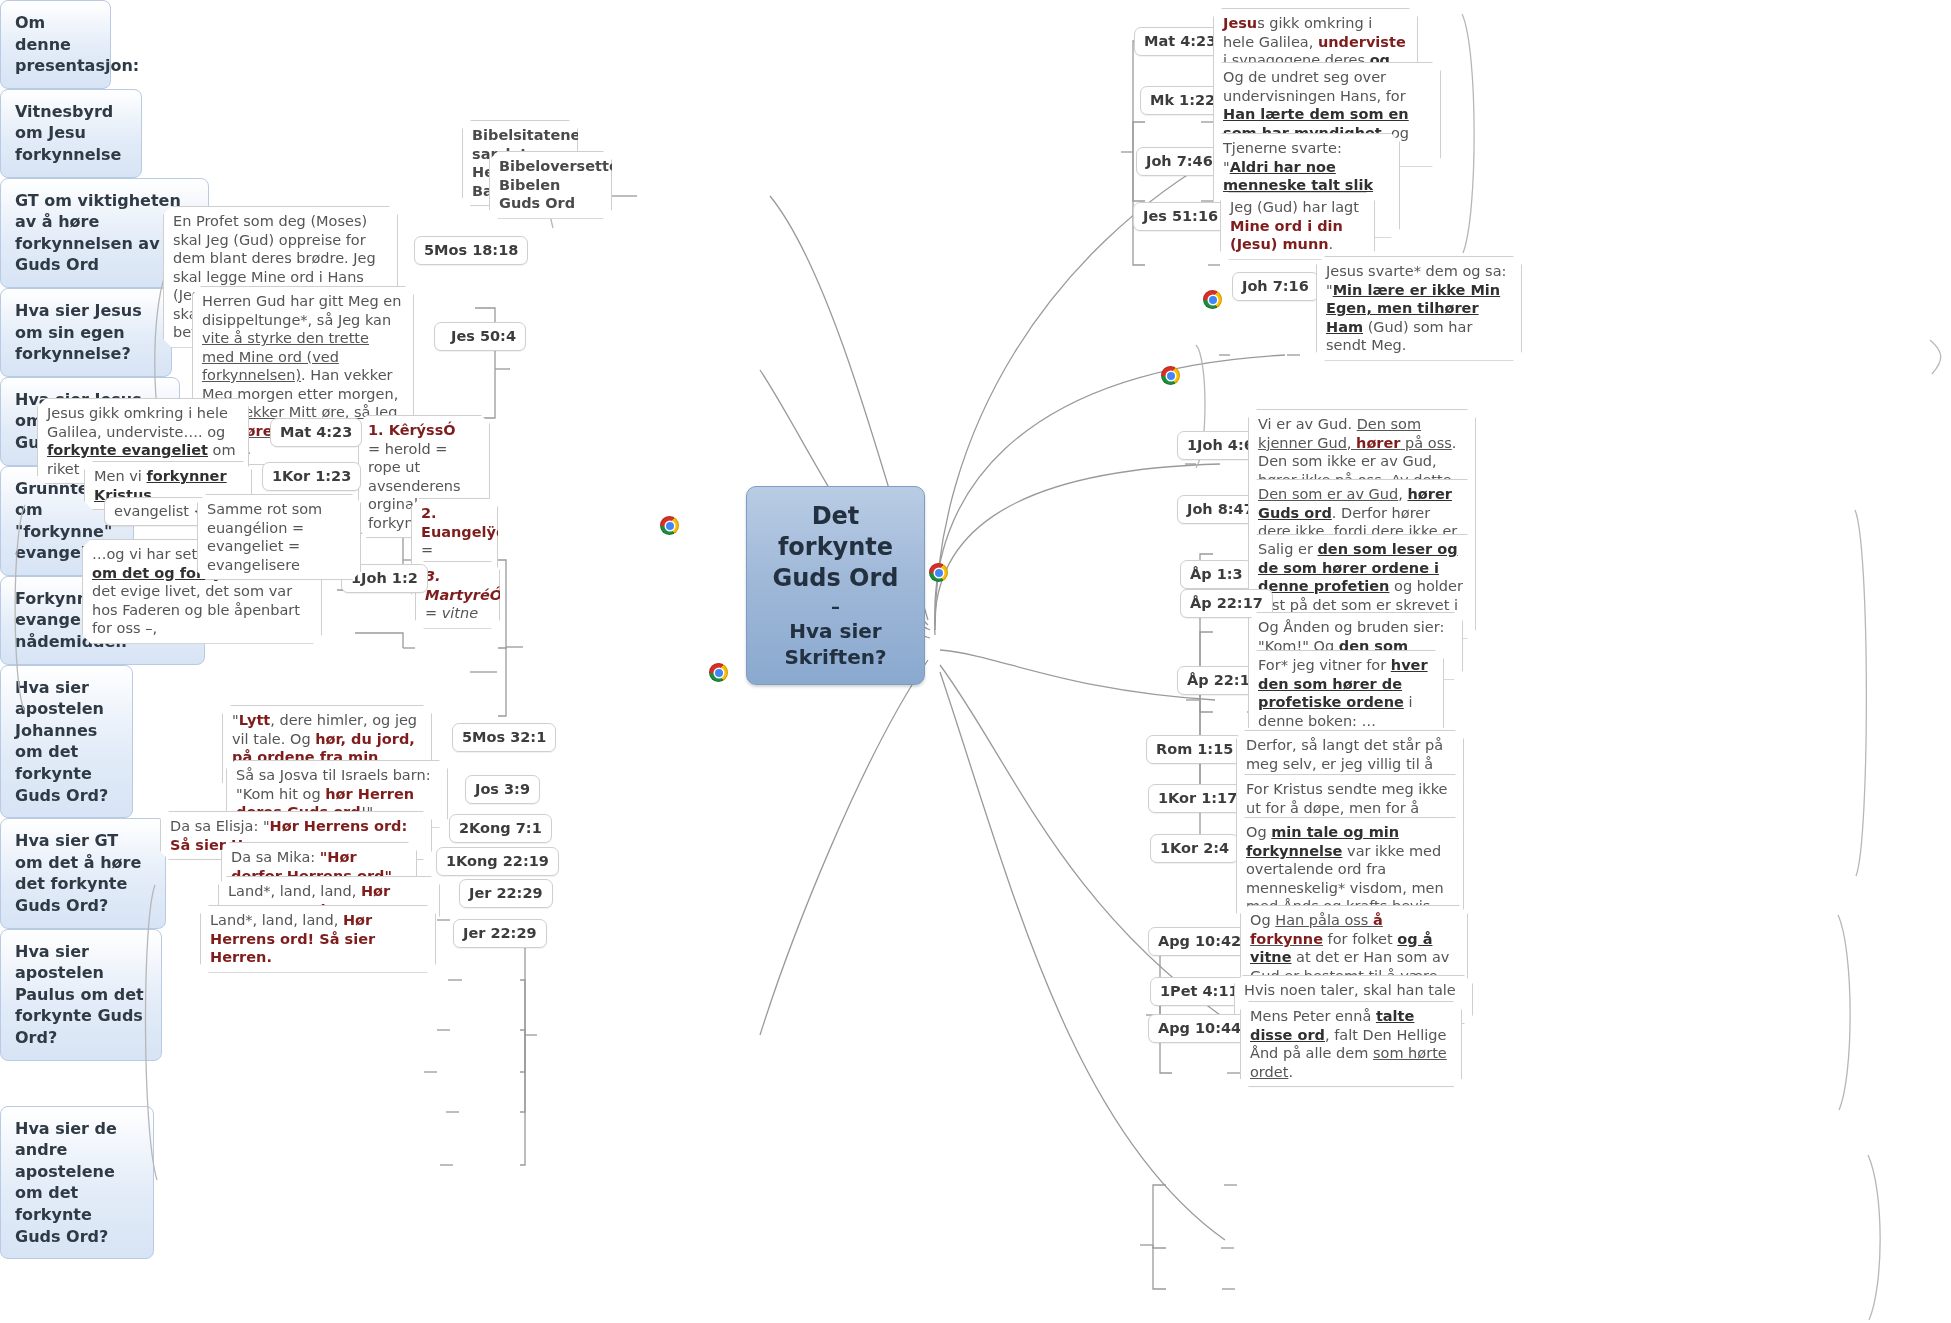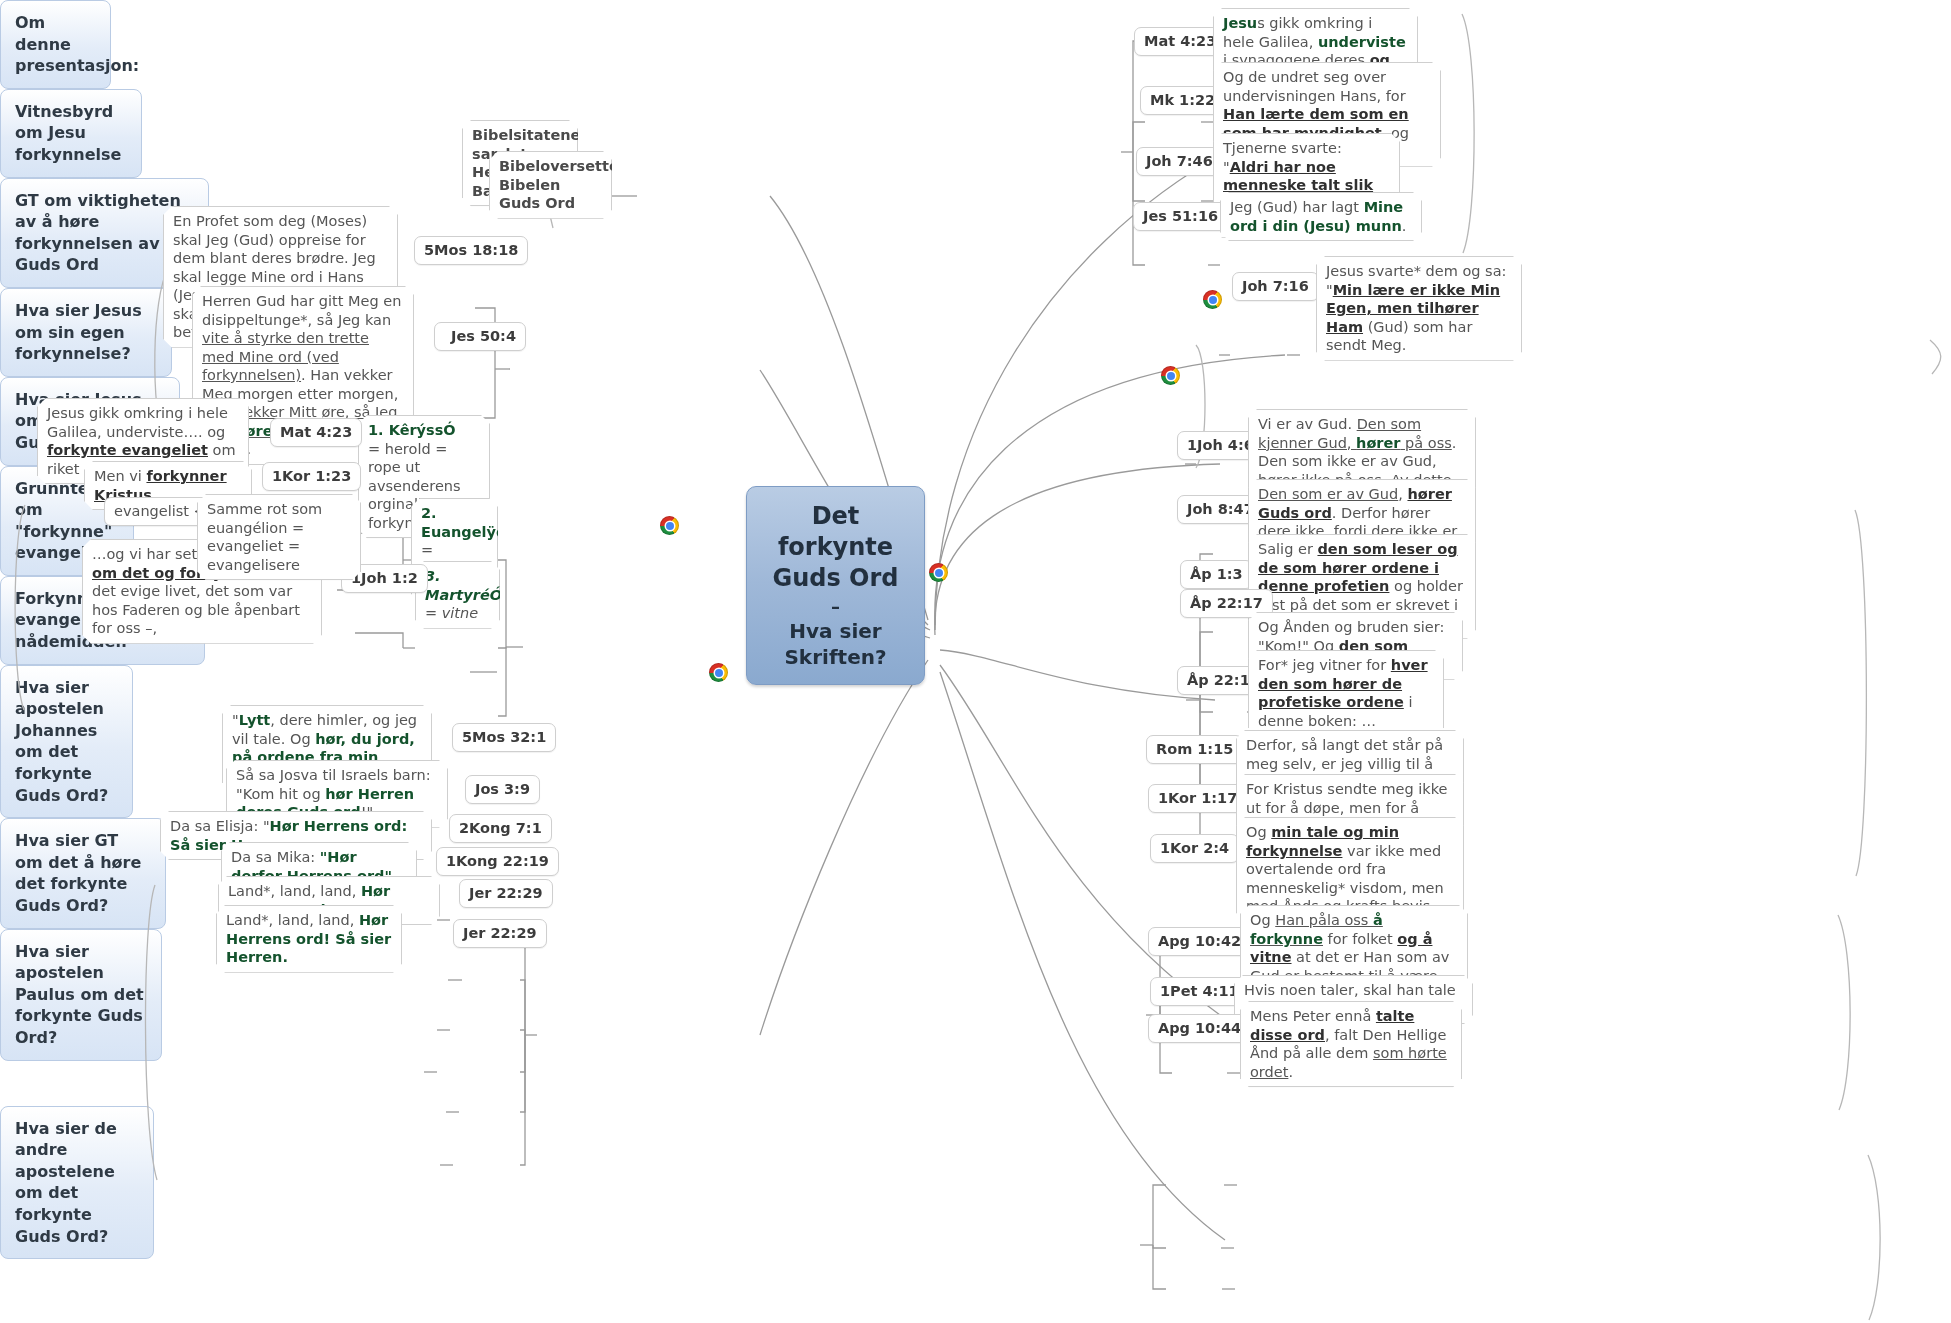--- a/index.html
+++ b/index.html
@@ -59,21 +59,21 @@
     border:1px solid #7e9cc4;
     border-radius:10px;
     text-align:center;
     font-weight:bold;
     font-size:24px;
     line-height:1.3;
     color:#22303f;
     padding:14px 18px;
     box-shadow:0 2px 3px rgba(0,0,0,.18);
   }
-  b, strong { color:#14532d; }
+  b, strong { color:#7f1d1d; }
   u { text-decoration:underline; }
   .bu { font-weight:bold; text-decoration:underline; color:#303030; }
 
   
   .chrome {
     position:absolute; width:19px; height:19px; border-radius:50%;
     background:
       conic-gradient(from -90deg,
         #d93025 0deg 120deg,
         #fbbc04 120deg 240deg,
@@ -226,21 +226,21 @@
 <div class="node quote" style="left:1213px; top:62px; width:228px;">
   Og de undret seg over undervisningen Hans, for <span class="bu">Han lærte dem som en som har myndighet</span>, og ikke som de skriftlærde.
 </div>
 
 <div class="ref node" style="left:1136px; top:147px;">Joh 7:46</div>
 <div class="node quote" style="left:1213px; top:133px; width:187px;">
   Tjenerne svarte: "<span class="bu">Aldri har noe menneske talt slik som Dette Menneske!</span>"
 </div>
 
 <div class="ref node" style="left:1133px; top:202px;">Jes 51:16</div>
-<div class="node quote" style="left:1220px; top:192px; width:202px;">
+<div class="node quote" style="left:1220px; top:192px; width:155px;">
   Jeg (Gud) har lagt <b>Mine ord i din (Jesu) munn</b>.
 </div>
 
 <div class="topic" style="left:510px; top:274px; width:209px;">GT om viktigheten av å høre forkynnelsen av Guds Ord</div>
 
 <div class="ref node" style="left:414px; top:236px;">5Mos 18:18</div>
 <div class="node quote" style="left:163px; top:206px; width:235px;">
   En Profet som deg (Moses) skal Jeg (Gud) oppreise for dem blant deres brødre. Jeg skal legge Mine ord i Hans (Jesu) munn, og Han (Jesus) skal tale til dem alt det Jeg befaler Ham.
 </div>
 
@@ -349,21 +349,21 @@
 <div class="node quote" style="left:221px; top:842px; width:196px;">
   Da sa Mika: <b>"Hør derfor Herrens ord"</b>
 </div>
 
 <div class="ref node" style="left:459px; top:879px;">Jer 22:29</div>
 <div class="node quote" style="left:218px; top:876px; width:222px;">
   Land*, land, land, <b>Hør Herrens ord!</b>
 </div>
 
 <div class="ref node" style="left:453px; top:919px;">Jer 22:29</div>
-<div class="node quote" style="left:216px; top:905px; width:186px;">
+<div class="node quote" style="left:200px; top:905px; width:236px;">
   Land*, land, land, <b>Hør Herrens ord! Så sier Herren.</b>
 </div>
 
 <div class="topic" style="left:977px; top:776px; width:162px;">Hva sier apostelen Paulus om det forkynte Guds Ord?</div>
 
 <div class="ref node" style="left:1146px; top:735px;">Rom 1:15</div>
 <div class="node quote" style="left:1236px; top:730px; width:228px;">
   Derfor, så langt det står på meg selv, er jeg villig til å <span class="bu">forkynne evangeliet</span> …
 </div>
 

